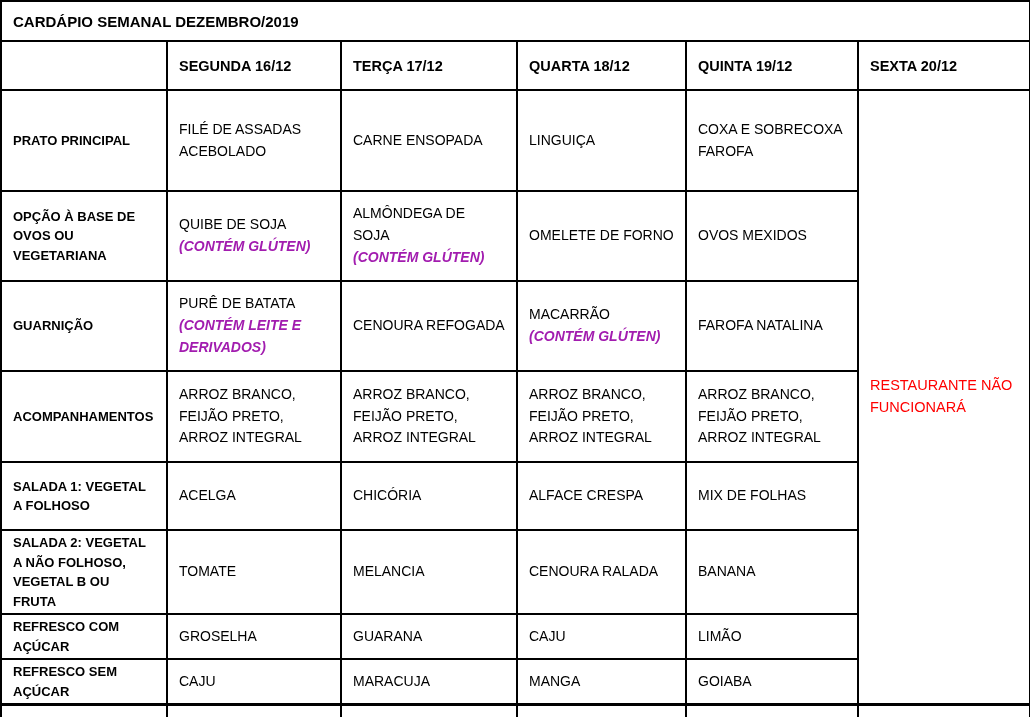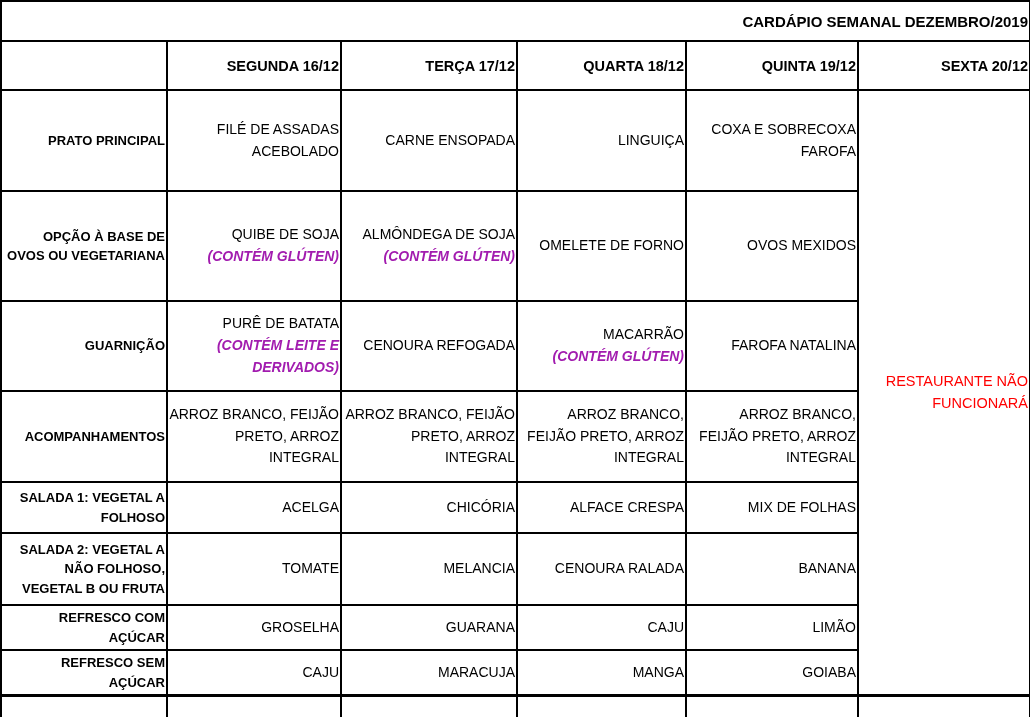--- a/index.html
+++ b/index.html
@@ -16,23 +16,23 @@
   table.menu {
     border-collapse: collapse;
     table-layout: fixed;
     width: 1029px;
     font-family: "Liberation Sans", sans-serif;
     color: #000000;
     background: #ffffff;
   }
   table.menu td {
     border: 2px solid #000000;
-    text-align: right;
+    text-align: left;
     vertical-align: middle;
-    padding: 2px 1px;
+    padding: 2px 11px;
     overflow: hidden;
   }
   .title-cell {
     font-weight: bold;
     font-size: 15px;
   }
   .day-header {
     font-weight: bold;
     font-size: 14.5px;
   }
@@ -101,21 +101,21 @@
           </td>
       <td class="menu-cell">
             <div>LINGUIÇA</div>
           </td>
       <td class="menu-cell">
             <div>COXA E SOBRECOXA FAROFA</div>
           </td>
       <td class="friday-cell" rowspan="8">RESTAURANTE NÃO FUNCIONARÁ</td>
     </tr>
 
-    <tr style="height:110px">
+    <tr style="height:90px">
       <td class="row-label">OPÇÃO À BASE DE OVOS OU VEGETARIANA</td>
       <td class="menu-cell">
             <div>QUIBE DE  SOJA</div>
             <div class="note">(CONTÉM GLÚTEN)</div>
           </td>
       <td class="menu-cell">
             <div>ALMÔNDEGA DE SOJA</div>
             <div class="note">(CONTÉM GLÚTEN)</div>
           </td>
       <td class="menu-cell">
@@ -153,21 +153,21 @@
             <div>ARROZ BRANCO, FEIJÃO PRETO, ARROZ INTEGRAL</div>
           </td>
       <td class="menu-cell">
             <div>ARROZ BRANCO, FEIJÃO PRETO, ARROZ INTEGRAL</div>
           </td>
       <td class="menu-cell">
             <div>ARROZ BRANCO, FEIJÃO PRETO, ARROZ INTEGRAL</div>
           </td>
     </tr>
 
-    <tr style="height:51px">
+    <tr style="height:68px">
       <td class="row-label">SALADA 1: VEGETAL A FOLHOSO</td>
       <td class="menu-cell">
             <div>ACELGA</div>
           </td>
       <td class="menu-cell">
             <div>CHICÓRIA</div>
           </td>
       <td class="menu-cell">
             <div>ALFACE CRESPA</div>
           </td>

